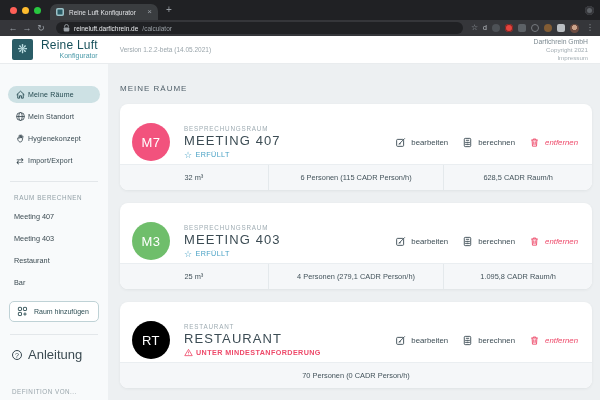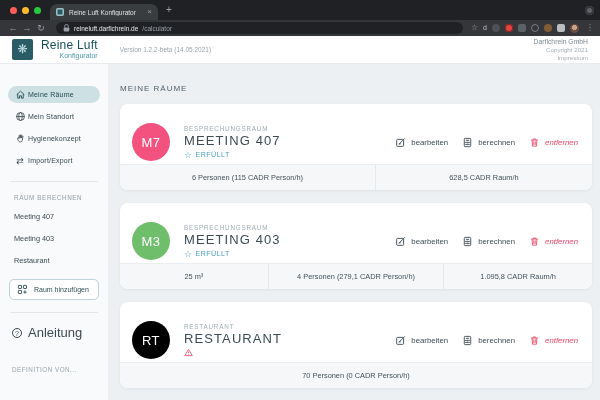--- a/index.html
+++ b/index.html
@@ -180,20 +180,21 @@
       <div class="nav-item">
         <span class="nav-ico glyph-ico">⇄</span>
         <span class="nav-label">Import/Export</span>
       </div>
 
       <div class="sb-divider"></div>
       <div class="sb-section">RAUM BERECHNEN</div>
       <div class="room-item">Meeting 407</div>
       <div class="room-item">Meeting 403</div>
       <div class="room-item">Restaurant</div>
+      <div class="room-item">Bar</div>
 
       <div class="add-room">
         <svg width="11" height="11" viewBox="0 0 12 12" fill="none" stroke="#2f4f55" stroke-width="1">
             <rect x="1.5" y="1.5" width="3.4" height="3.4" rx="0.6"></rect>
             <rect x="7" y="1.5" width="3.4" height="3.4" rx="0.6"></rect>
             <rect x="1.5" y="7" width="3.4" height="3.4" rx="0.6"></rect>
             <line x1="8.7" y1="7" x2="8.7" y2="10.6"></line>
             <line x1="6.9" y1="8.8" x2="10.5" y2="8.8"></line>
           </svg>
         <span class="add-room-label">Raum hinzufügen</span>
@@ -248,20 +249,21 @@
                   <path d="M4.6 3.3 V2.2 H7.4 V3.3"></path>
                   <path d="M3.4 3.3 L3.8 10 H8.2 L8.6 3.3"></path>
                   <line x1="5.1" y1="4.8" x2="5.3" y2="8.6"></line>
                   <line x1="6.9" y1="4.8" x2="6.7" y2="8.6"></line>
                 </svg>
               <span>entfernen</span>
             </button>
           </div>
         </div>
         <div class="card-foot">
+          <div class="cell">32 m³</div>
           <div class="cell mid">6 Personen (115 CADR Person/h)</div>
           <div class="cell">628,5 CADR Raum/h</div>
         </div>
       </div>
 
       <div class="card">
         <div class="card-top">
           <div class="avatar" style="background:#6fbe6b">M3</div>
           <div class="card-info">
             <div class="type-label">BESPRECHUNGSRAUM</div>
@@ -316,20 +318,21 @@
           <div class="avatar" style="background:#000000">RT</div>
           <div class="card-info">
             <div class="type-label">RESTAURANT</div>
             <div class="room-title">RESTAURANT</div>
             <div class="status bad">
               <svg width="9" height="9" viewBox="0 0 12 12" fill="none" stroke="#ee4a6a" stroke-width="1.1" stroke-linejoin="round">
                   <path d="M6 1.8 L11 10.2 H1 Z"></path>
                   <line x1="6" y1="4.8" x2="6" y2="7.2"></line>
                   <circle cx="6" cy="8.8" r="0.5" fill="#ee4a6a" stroke="none"></circle>
                 </svg>
+              <span>UNTER MINDESTANFORDERUNG</span>
             </div>
           </div>
           <div class="actions">
             <button class="act">
               <svg width="11" height="11" viewBox="0 0 12 12" fill="none" stroke="#3c4c54" stroke-width="1">
                   <rect x="1.8" y="2.6" width="7.6" height="7.6" rx="1"></rect>
                   <path d="M4.6 7.6 L10.4 1.8 M4.6 7.6 L5.9 7.4" stroke-linecap="round"></path>
                 </svg>
               <span>bearbeiten</span>
             </button>

